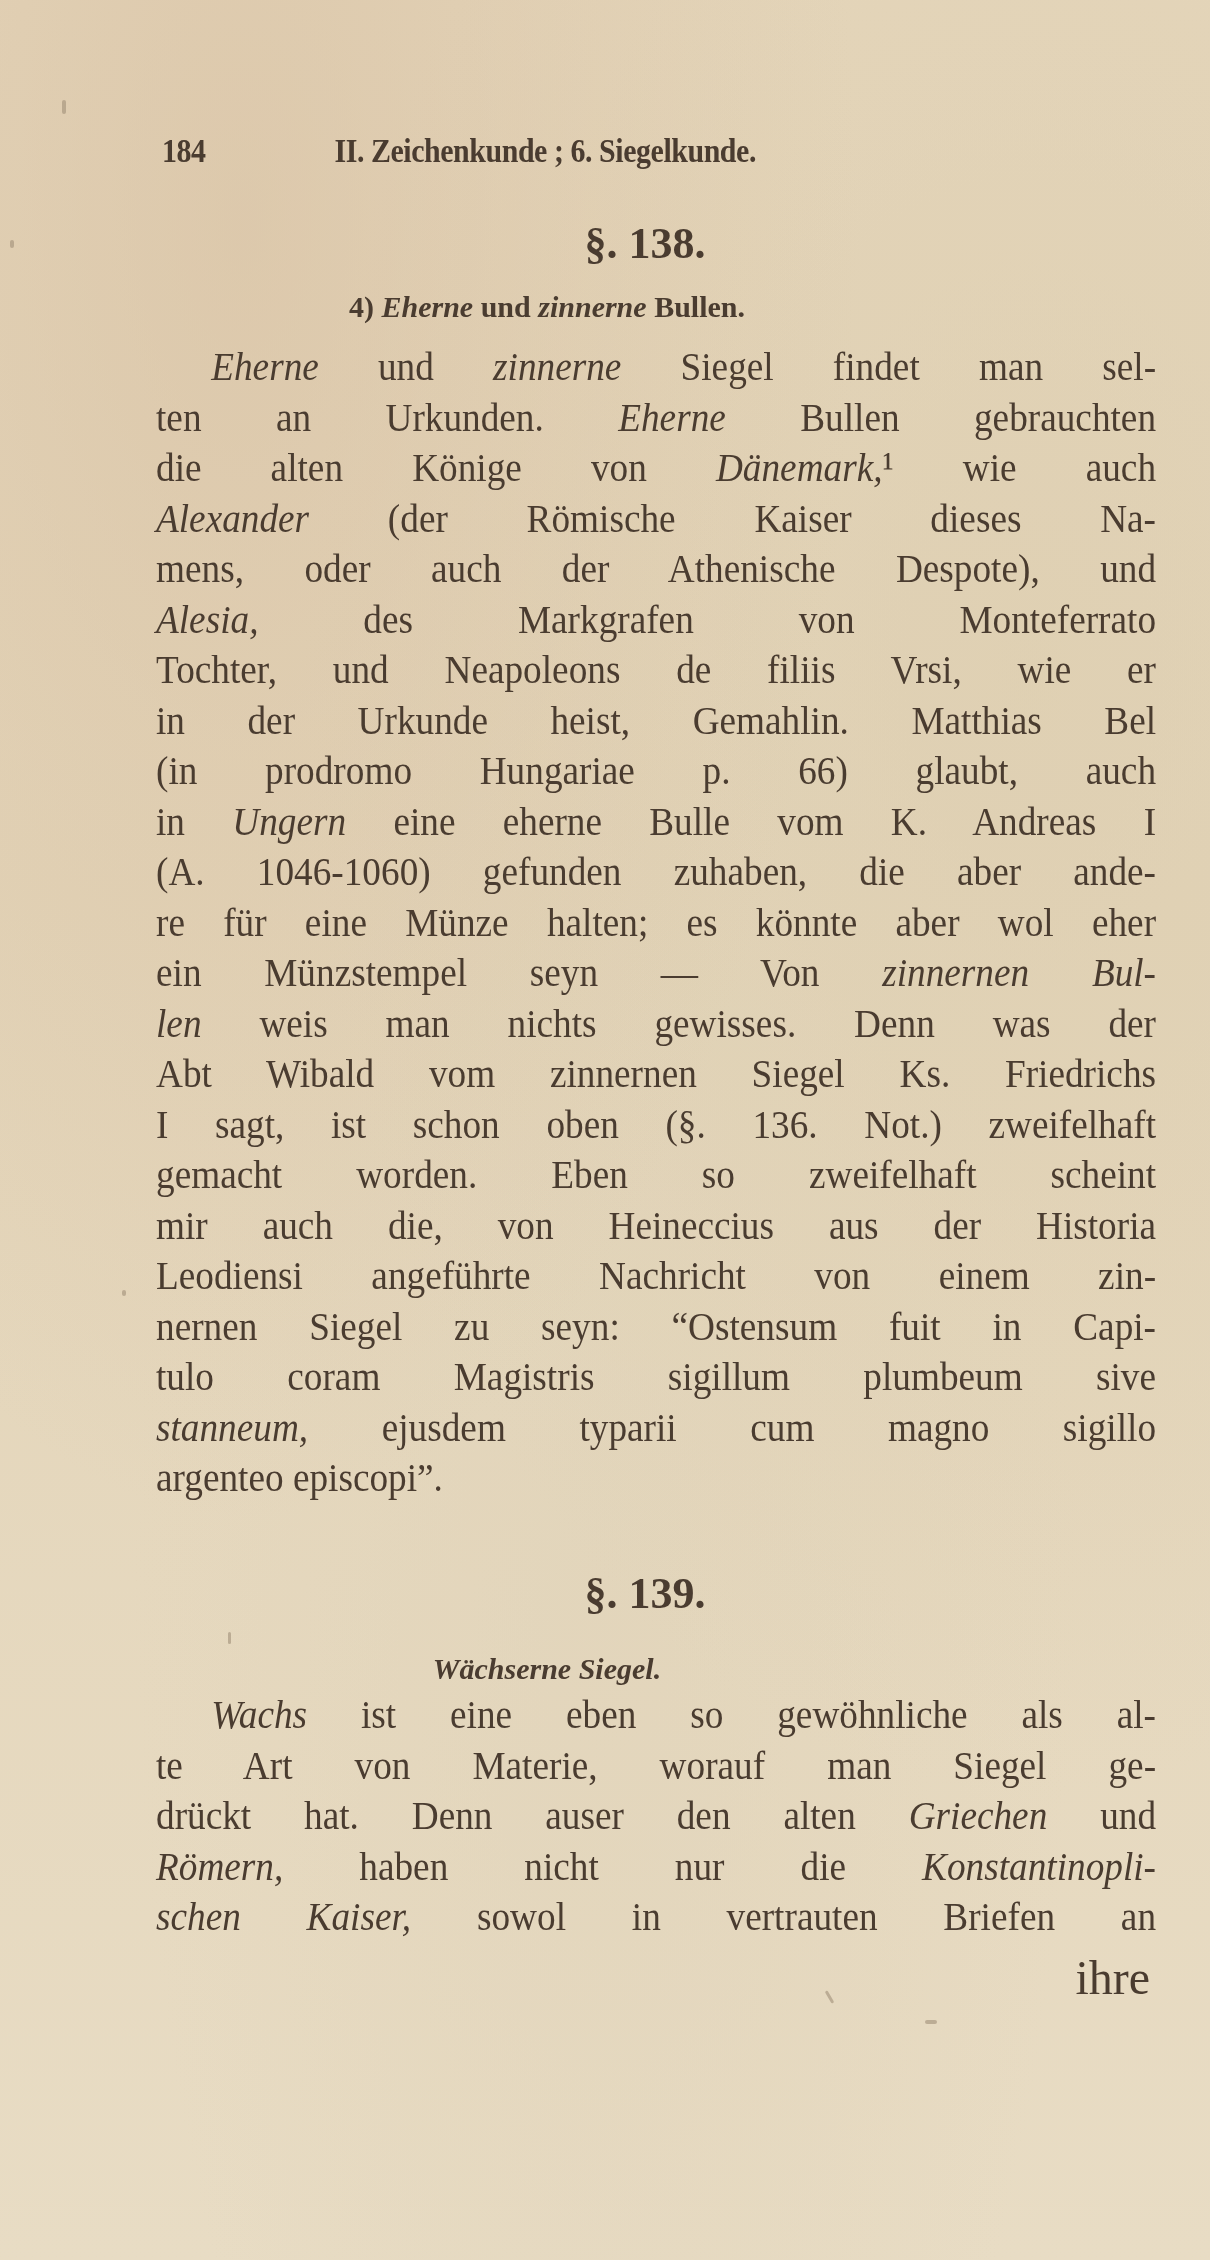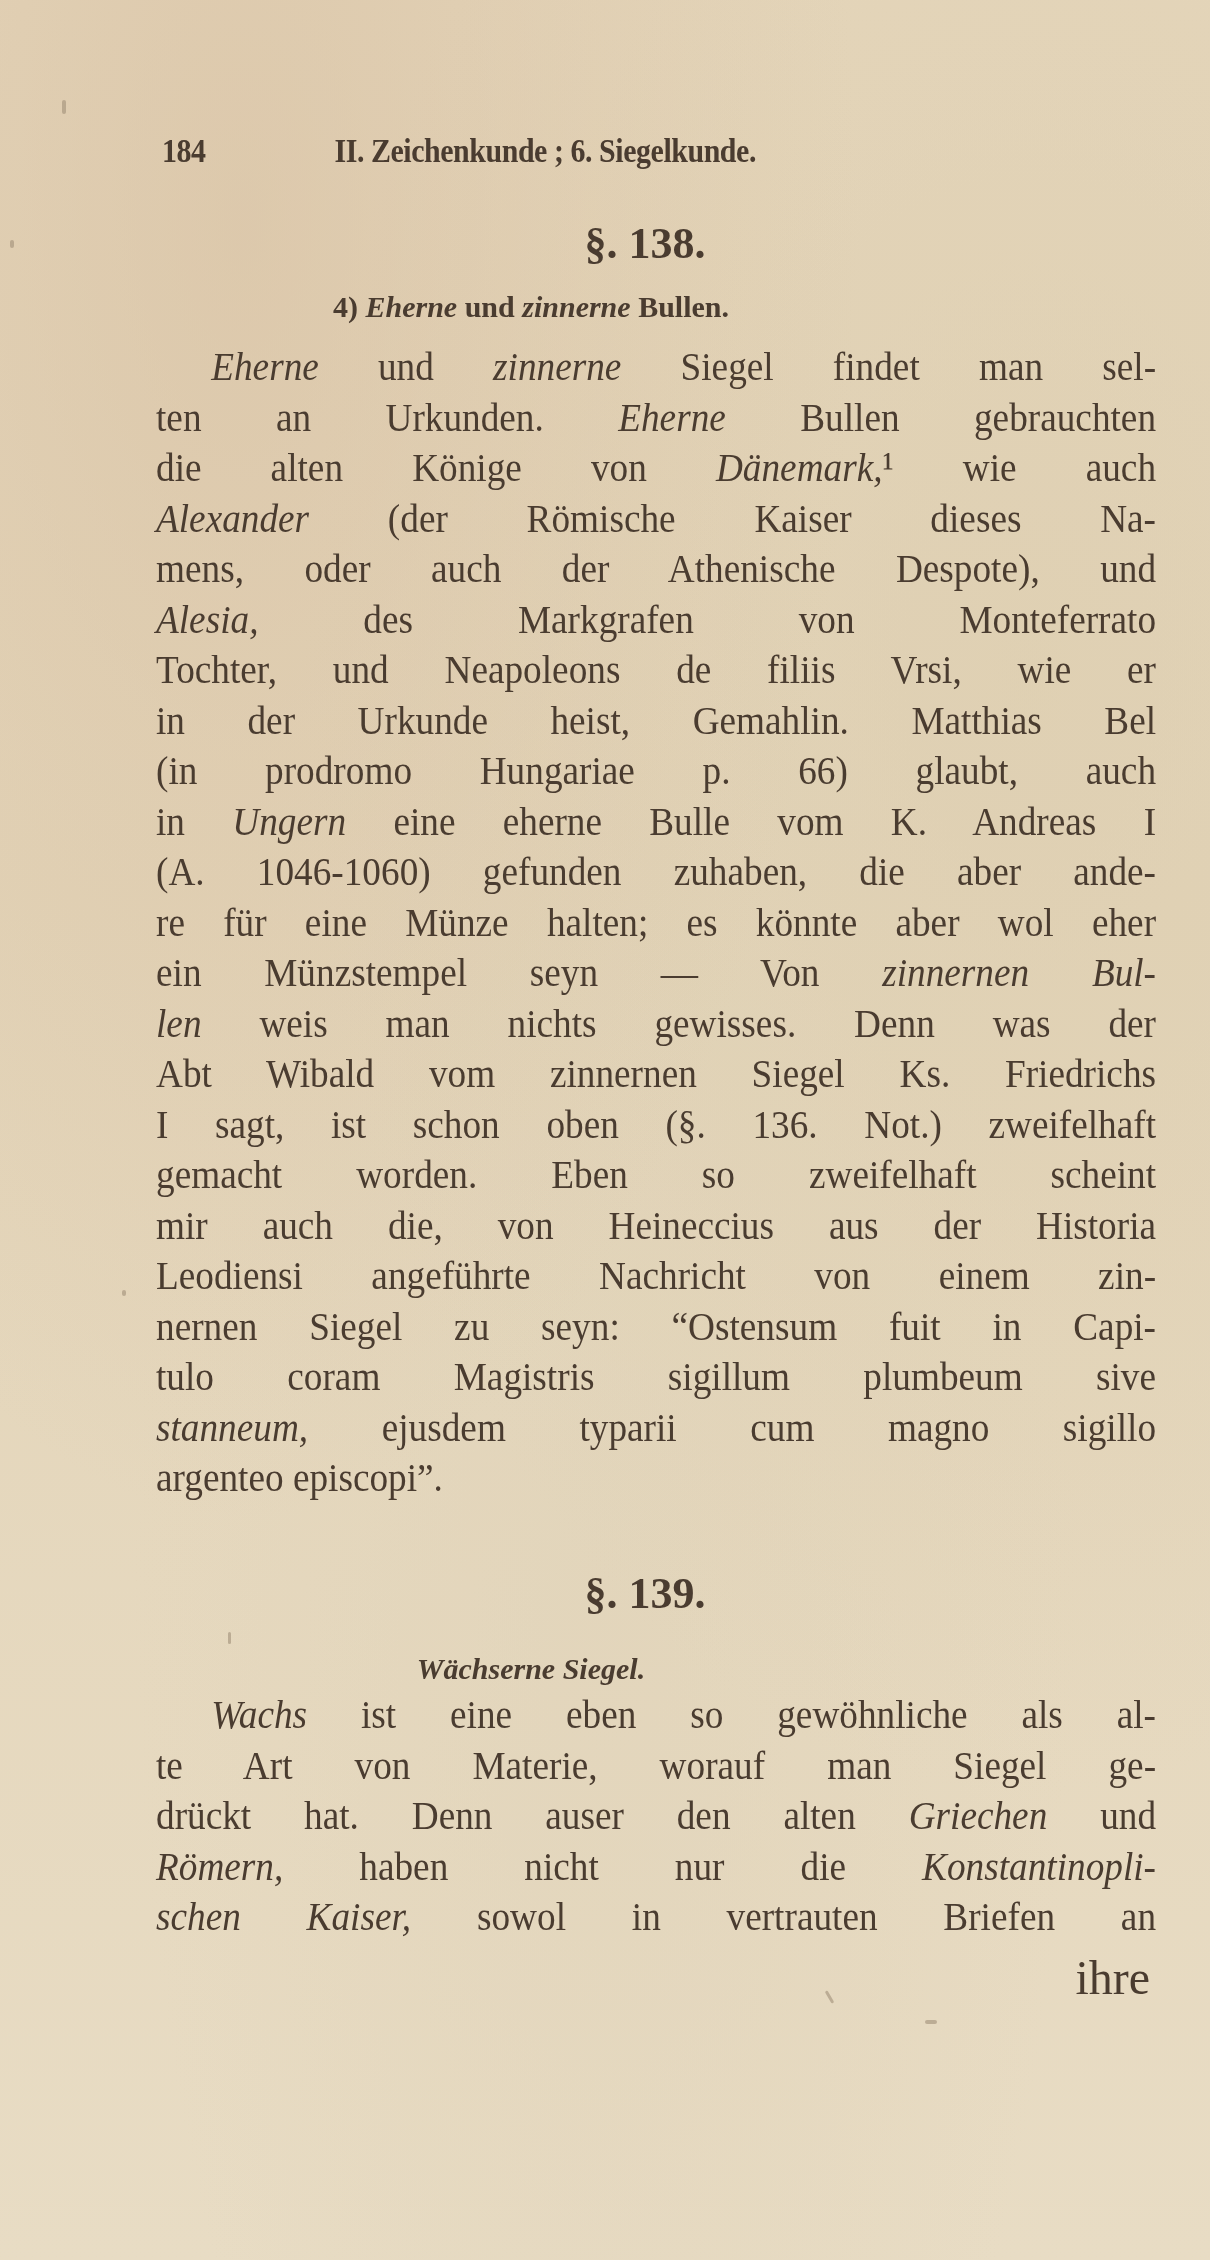--- a/index.html
+++ b/index.html
@@ -20,21 +20,21 @@
     position:absolute; top:132px; left:162px; width:900px;
     font-size:34px; font-weight:bold; letter-spacing:-0.5px;
     transform:scaleX(0.88); transform-origin:left;
   }
   .running-head .pnum { display:inline-block; width:196px; }
   .sec-num {
     position:absolute; left:0; width:1210px; text-align:center;
     font-size:44px; font-weight:bold;padding-left:40px;
   }
   .sec-title {
-    position:absolute; left:0; width:1062px; text-align:center;
+    position:absolute; left:16px; width:1062px; text-align:center;
     font-size:30px; font-weight:bold;
   }
   .sec-title i { font-style:italic; }
   .para {
     position:absolute; left:156px; width:1000px;
     font-size:40.5px; line-height:50.5px; text-align:justify;
     transform:scaleX(0.92); transform-origin:left top;
     width:1087px;
   }
   .para .ln { display:block; text-align-last:justify; white-space:nowrap; height:50.5px; }

